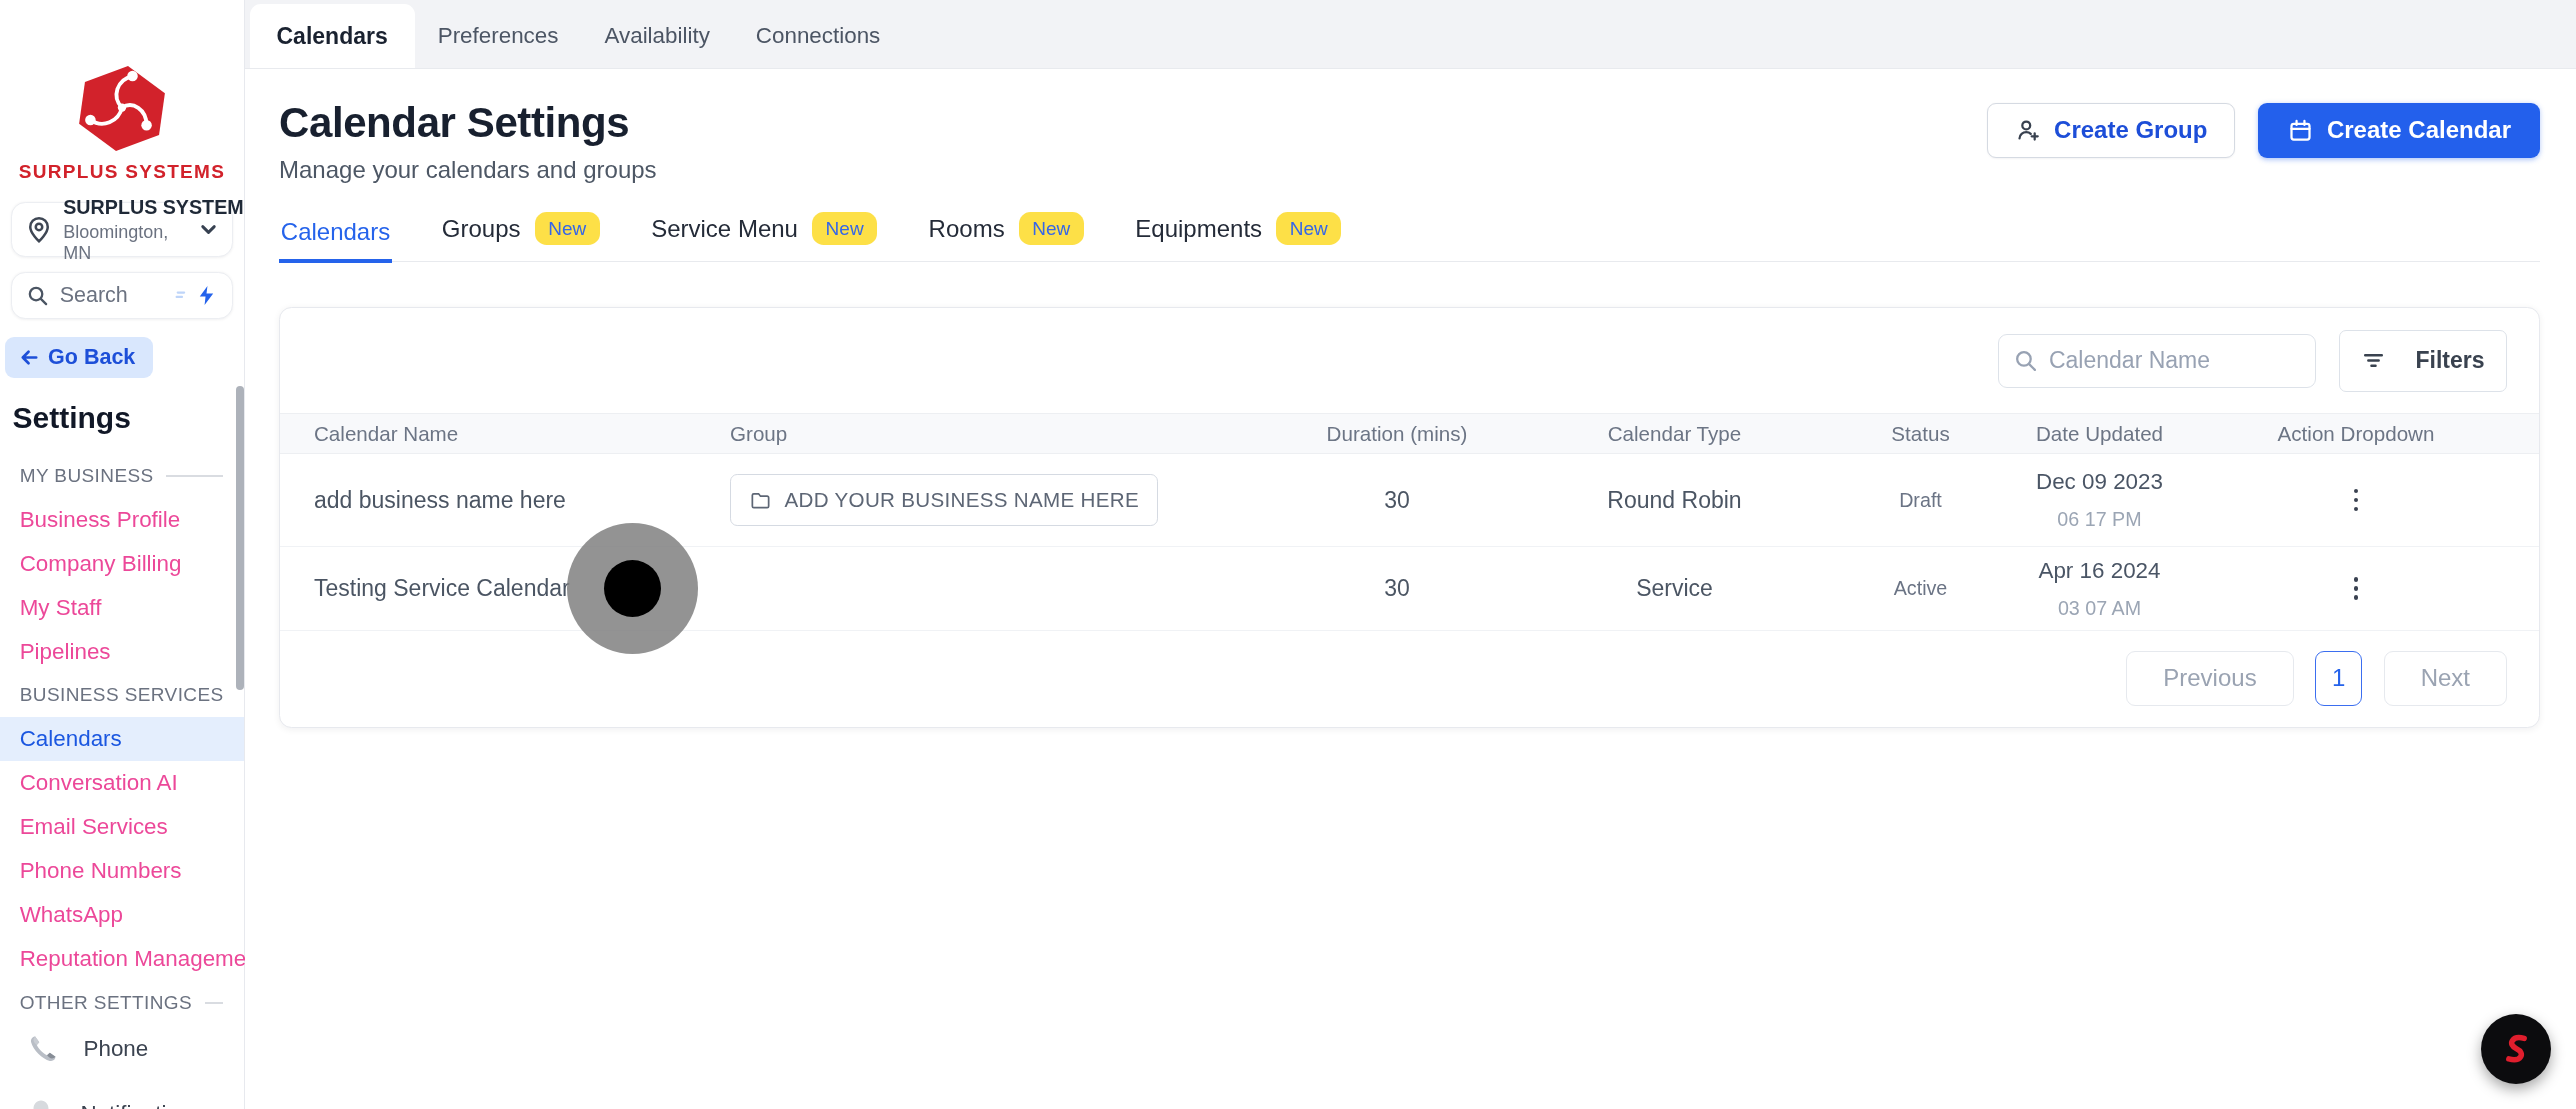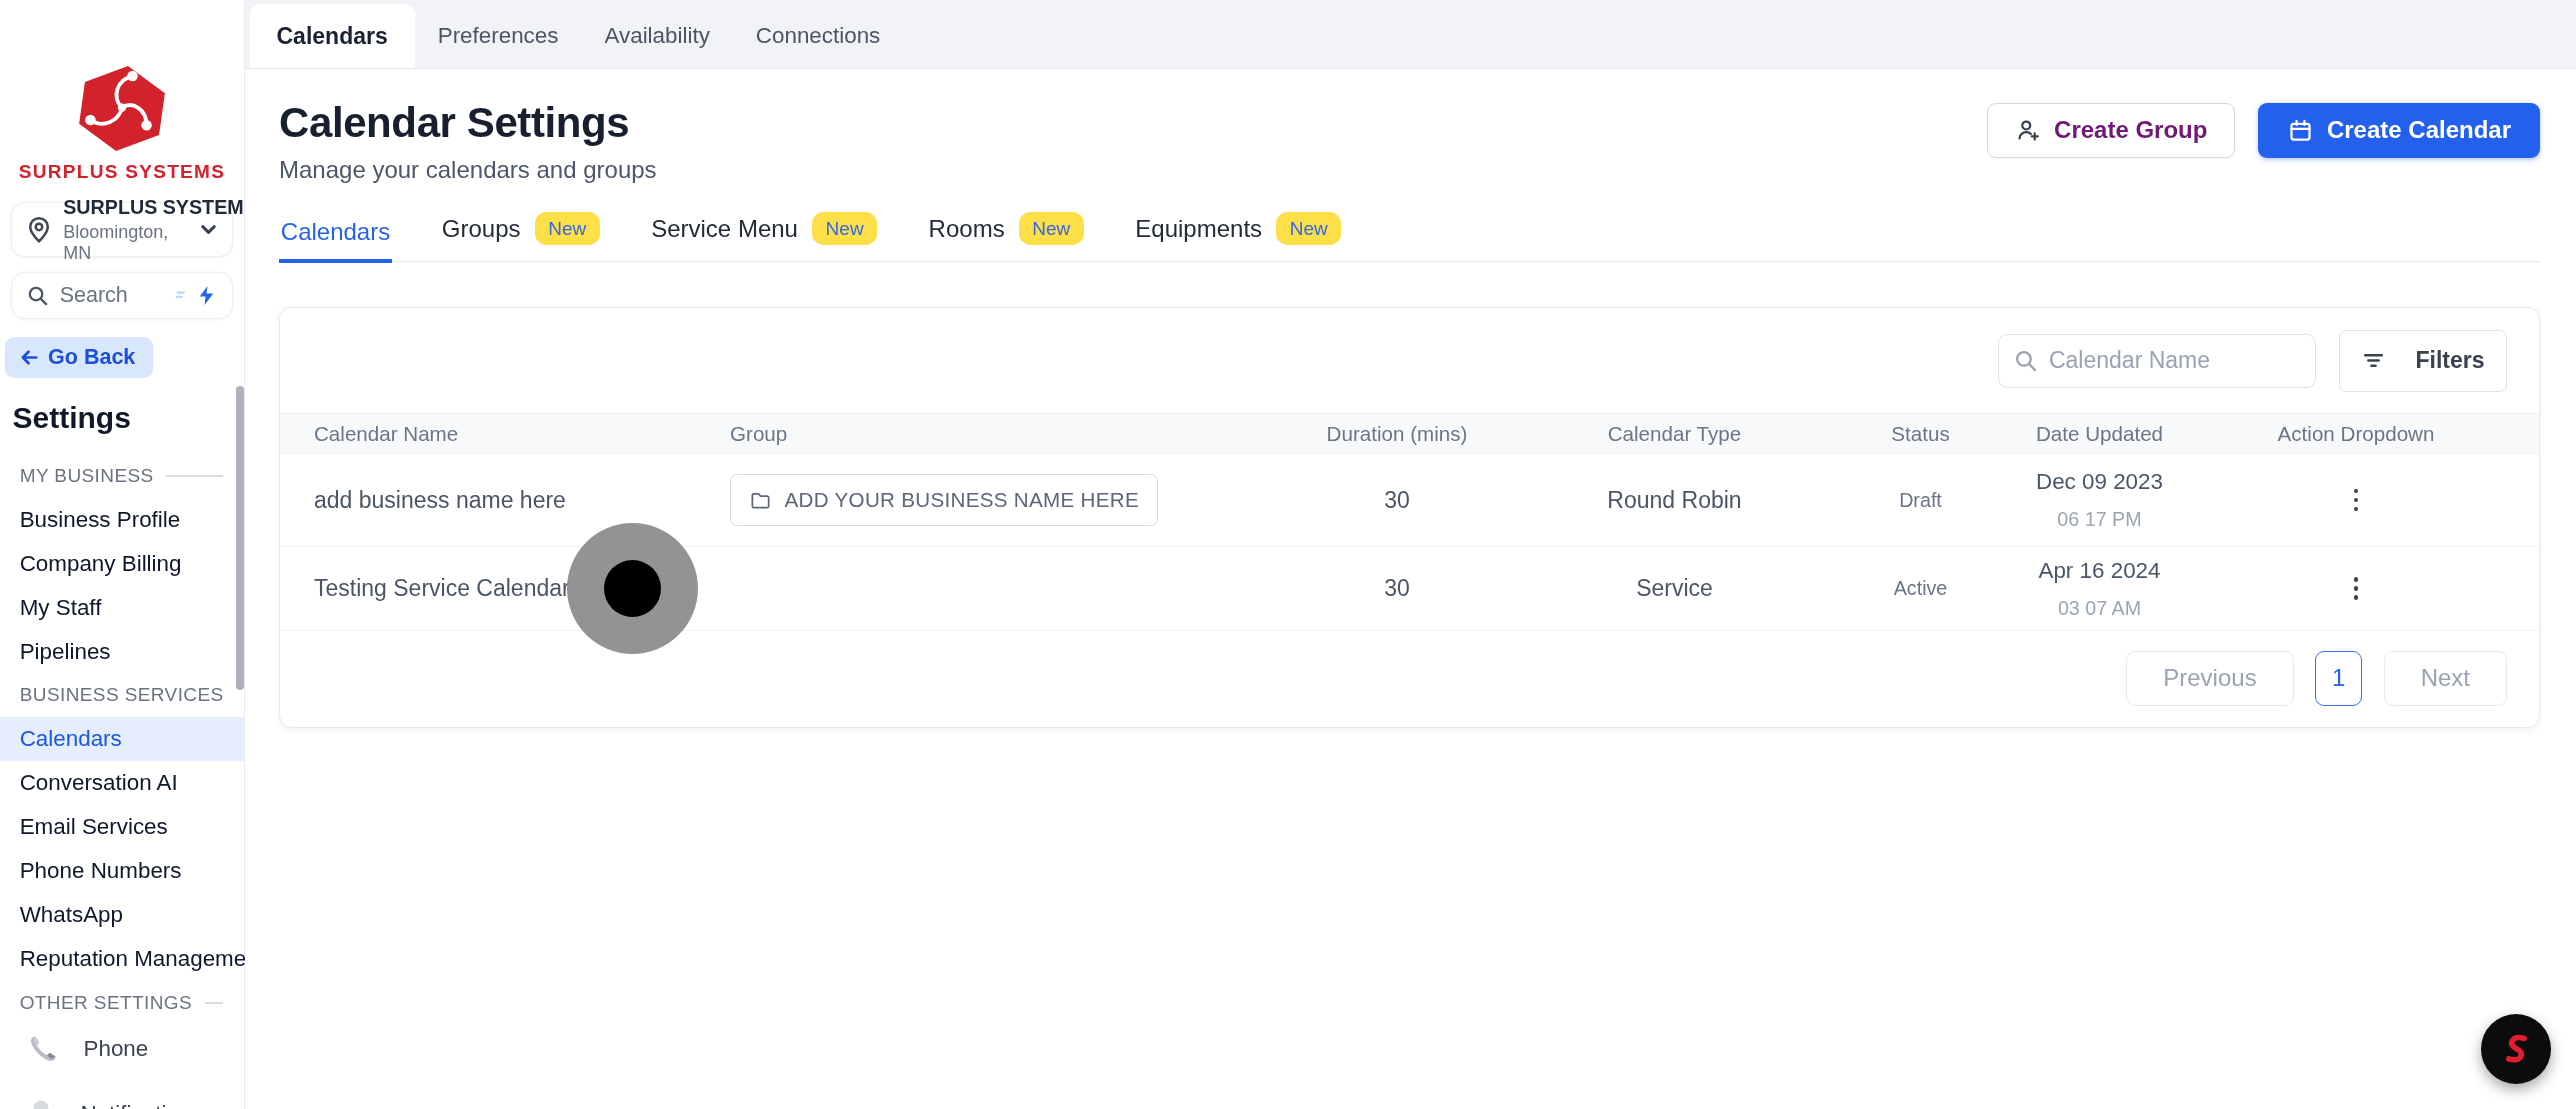--- a/index.html
+++ b/index.html
@@ -36,41 +36,41 @@
     padding:8px 18px 8px 12.5px; border-radius:9px; cursor:pointer;
   }
   .settings-title { margin:23px 0 0 12.5px; font-size:30px; font-weight:bold; color:#111827; }
 
   .nav { margin-top:19.7px; position:relative; }
   .section-label {
     display:flex; align-items:center; gap:12.5px; padding:10.7px 21.5px 10.7px 19.7px;
     font-size:19px; color:#6b7280; letter-spacing:0.4px; white-space:nowrap;
   }
   .section-label::after { content:""; flex:1; height:1.8px; background:#d9dce1; }
-  .nav-item { padding:9px 0 9px 19.7px; font-size:22.4px; color:#0f172a; cursor:pointer; white-space:nowrap; }
+  .nav-item { padding:9px 0 9px 19.7px; font-size:22.4px; color:#ec4899; cursor:pointer; white-space:nowrap; }
   .nav-item.active { background:#e4eefd; color:#1b57e0; }
   .sb-thumb { position:absolute; right:0; top:386px; width:8px; height:304px; background:#adb2ba; border-radius:4.5px; }
 
   .sidebar-footer { margin-top:auto; padding:0 0 19.7px 23px; display:flex; flex-direction:column; gap:14.3px; }
   .foot-row { display:flex; align-items:center; gap:21.5px; height:50px; font-size:22.4px; color:#3b4350; cursor:pointer; }
   .avatar { width:48px; height:48px; border-radius:50%; background:#b28c6a; color:#fff;
     display:flex; align-items:center; justify-content:center; font-size:19px; font-weight:bold; }
 
   
   .main { position:absolute; left:245px; top:0; right:0; height:100%; background:#fff; }
   .strip { height:69px; background:#f2f3f6; border-bottom:1.8px solid #e8eaee; display:flex; align-items:flex-end; padding-left:4.5px; }
   .top-tab { height:64px; display:flex; align-items:center; padding:0 23px; font-size:22.4px; color:#4c5564; cursor:pointer; }
   .top-tab.active { background:#fff; border-radius:10.7px 10.7px 0 0; font-weight:bold; color:#1a2230; font-size:23px; padding:0 27px; }
 
   .page-header { display:flex; justify-content:space-between; align-items:flex-start; padding:30px 36px 0 34px; }
   .page-title { font-size:42px; font-weight:bold; color:#18202f; letter-spacing:-0.4px; }
   .page-subtitle { margin-top:9px; font-size:24px; color:#4d5765; }
   .header-actions { display:flex; gap:23px; margin-top:3.6px; }
   .btn { height:55px; display:flex; align-items:center; gap:12.5px; border-radius:9px; font-size:24px; font-weight:bold; cursor:pointer; }
-  .btn-outline { background:#fff; border:1.8px solid #d5dae2; color:#701a75; padding:15px 27px; box-shadow:0 0.9px 1.8px rgba(16,24,40,.05); }
+  .btn-outline { background:#fff; border:1.8px solid #d5dae2; color:#1d4ed8; padding:15px 27px; box-shadow:0 0.9px 1.8px rgba(16,24,40,.05); }
   .btn-primary { background:#2360ec; border:none; color:#fff; padding:0 29px; box-shadow:0 1.8px 5.4px rgba(35,96,236,.35); }
 
   .sub-tabs { display:flex; align-items:flex-end; gap:48px; margin:23px 36px 0 34px; border-bottom:1.8px solid #e8eaee; }
   .sub-tab { display:flex; align-items:center; gap:14.3px; padding:5.4px 1.8px 16px; font-size:24px; color:#242b38; cursor:pointer; }
   .sub-tab.active { color:#2563eb; border-bottom:4.5px solid #2563eb; margin-bottom:-1.8px; padding-bottom:13.4px; }
   .new-badge { background:#fde047; color:#3566e8; font-size:19px; padding:5.4px 13.4px; border-radius:11.6px; }
 
   .card { margin:45px 36px 0 34px; background:#fff; border:1.8px solid #e7e9ee; border-radius:12.5px;
     box-shadow:0 1.8px 7.2px rgba(16,24,40,.06); overflow:hidden; }
   .toolbar { display:flex; justify-content:flex-end; align-items:center; gap:23px; padding:21.5px 32px; }

